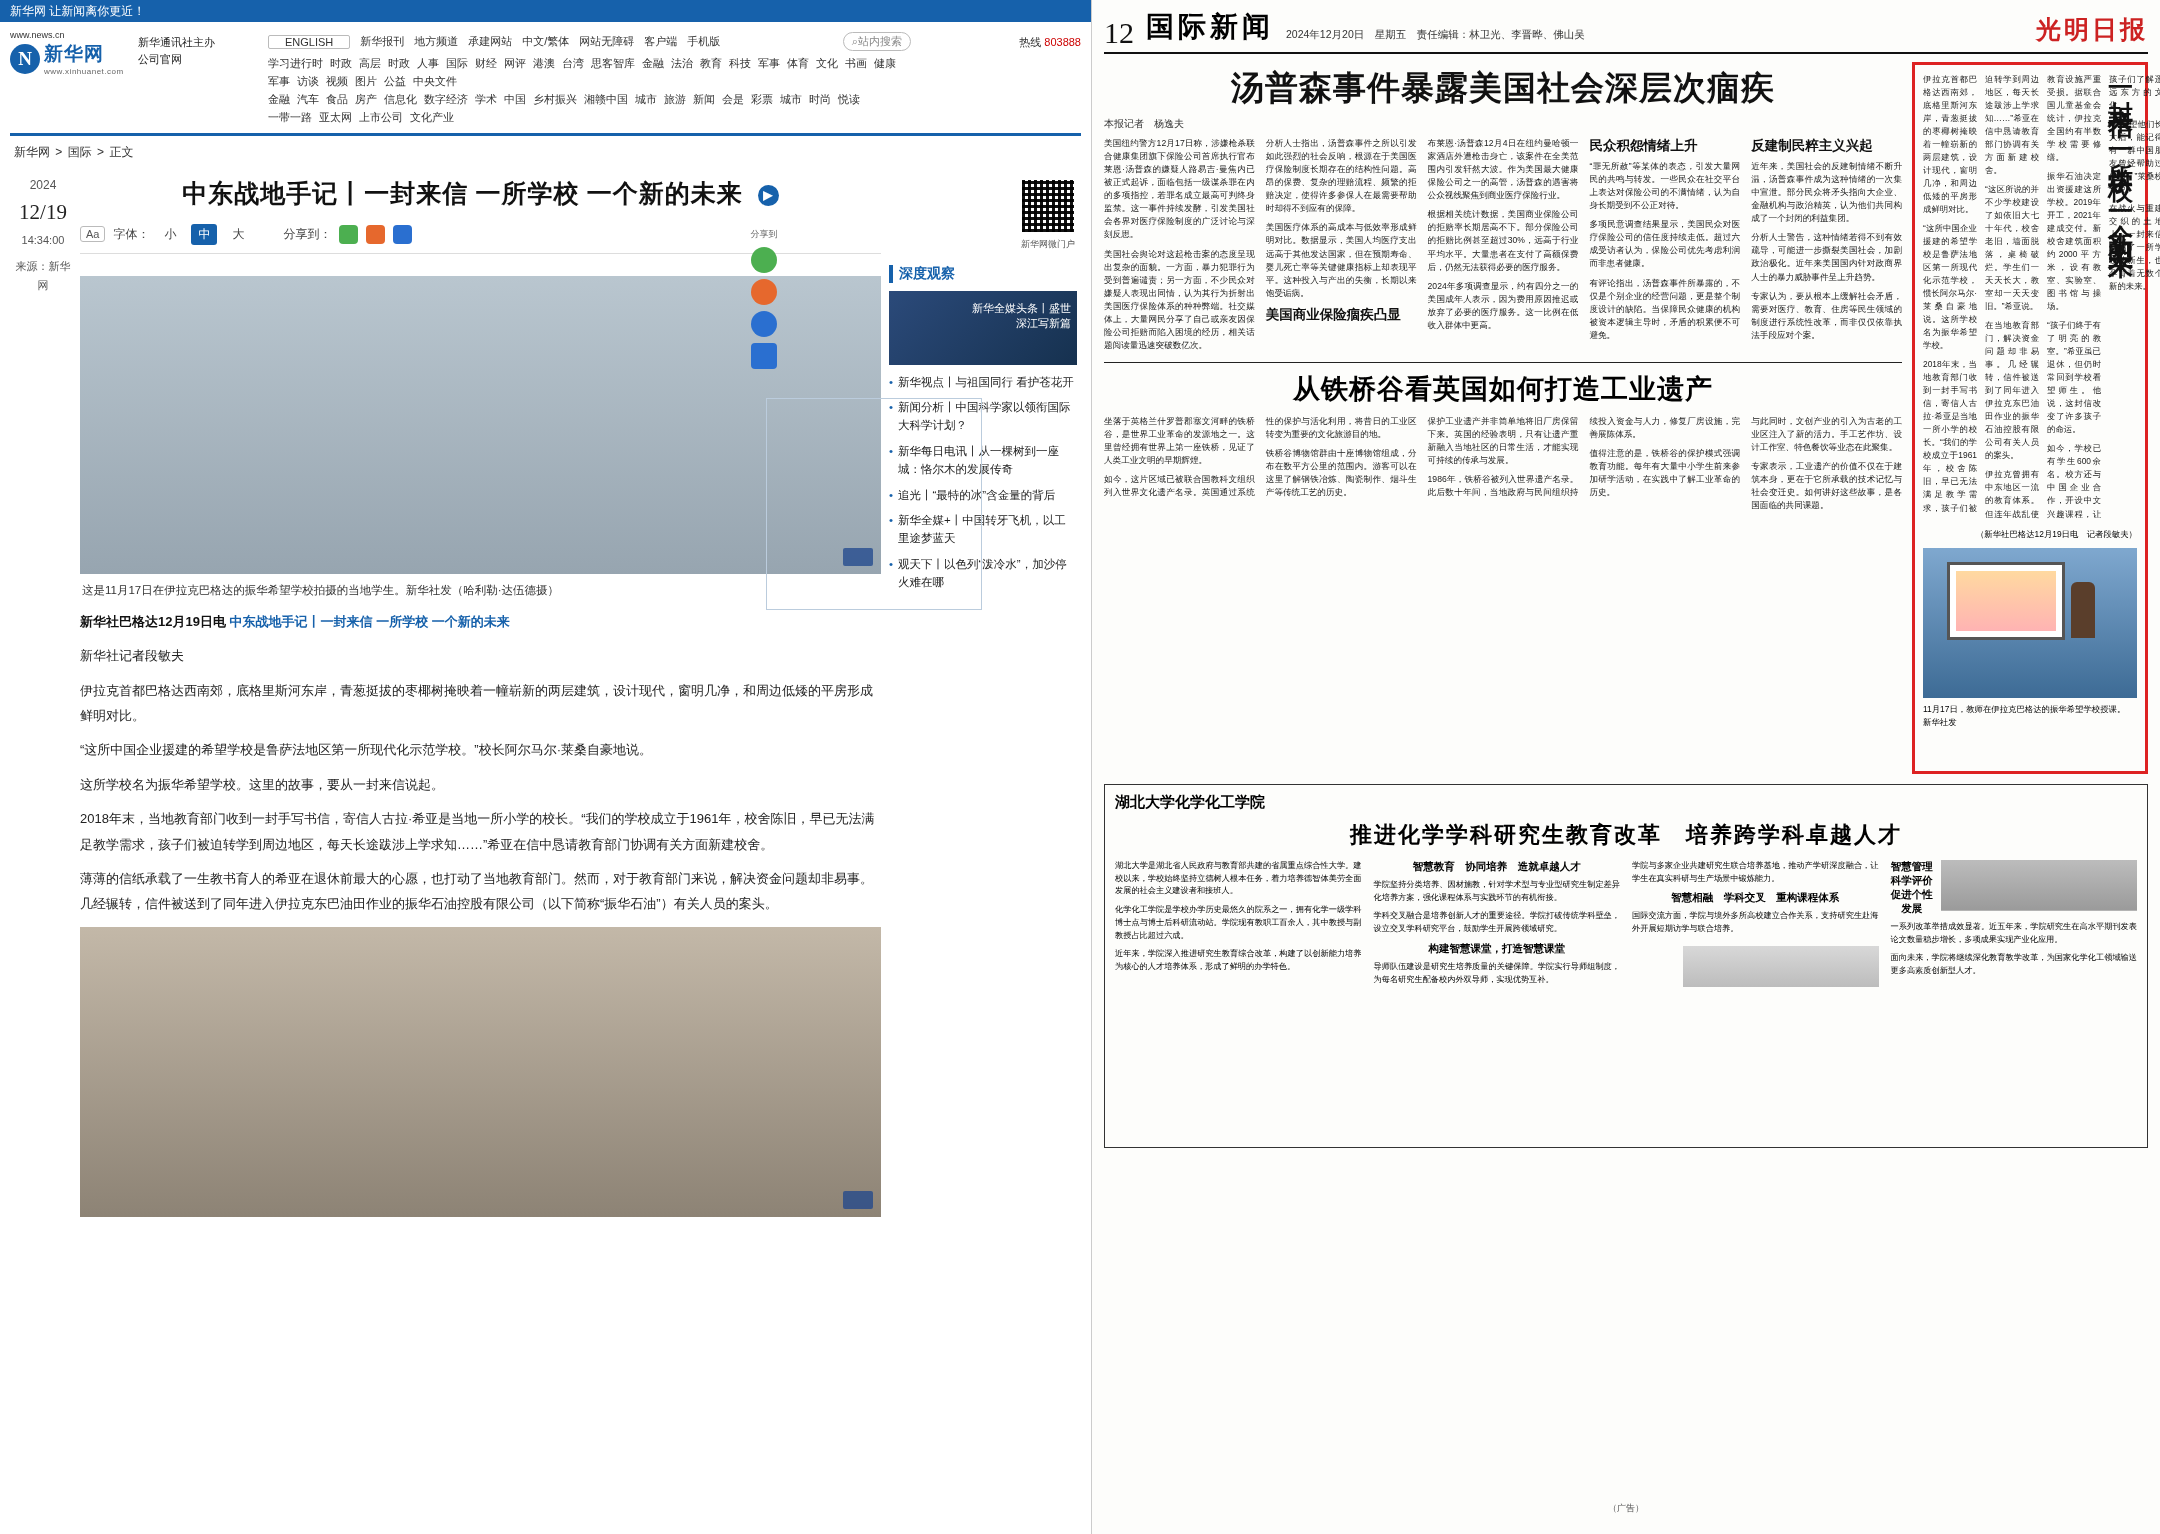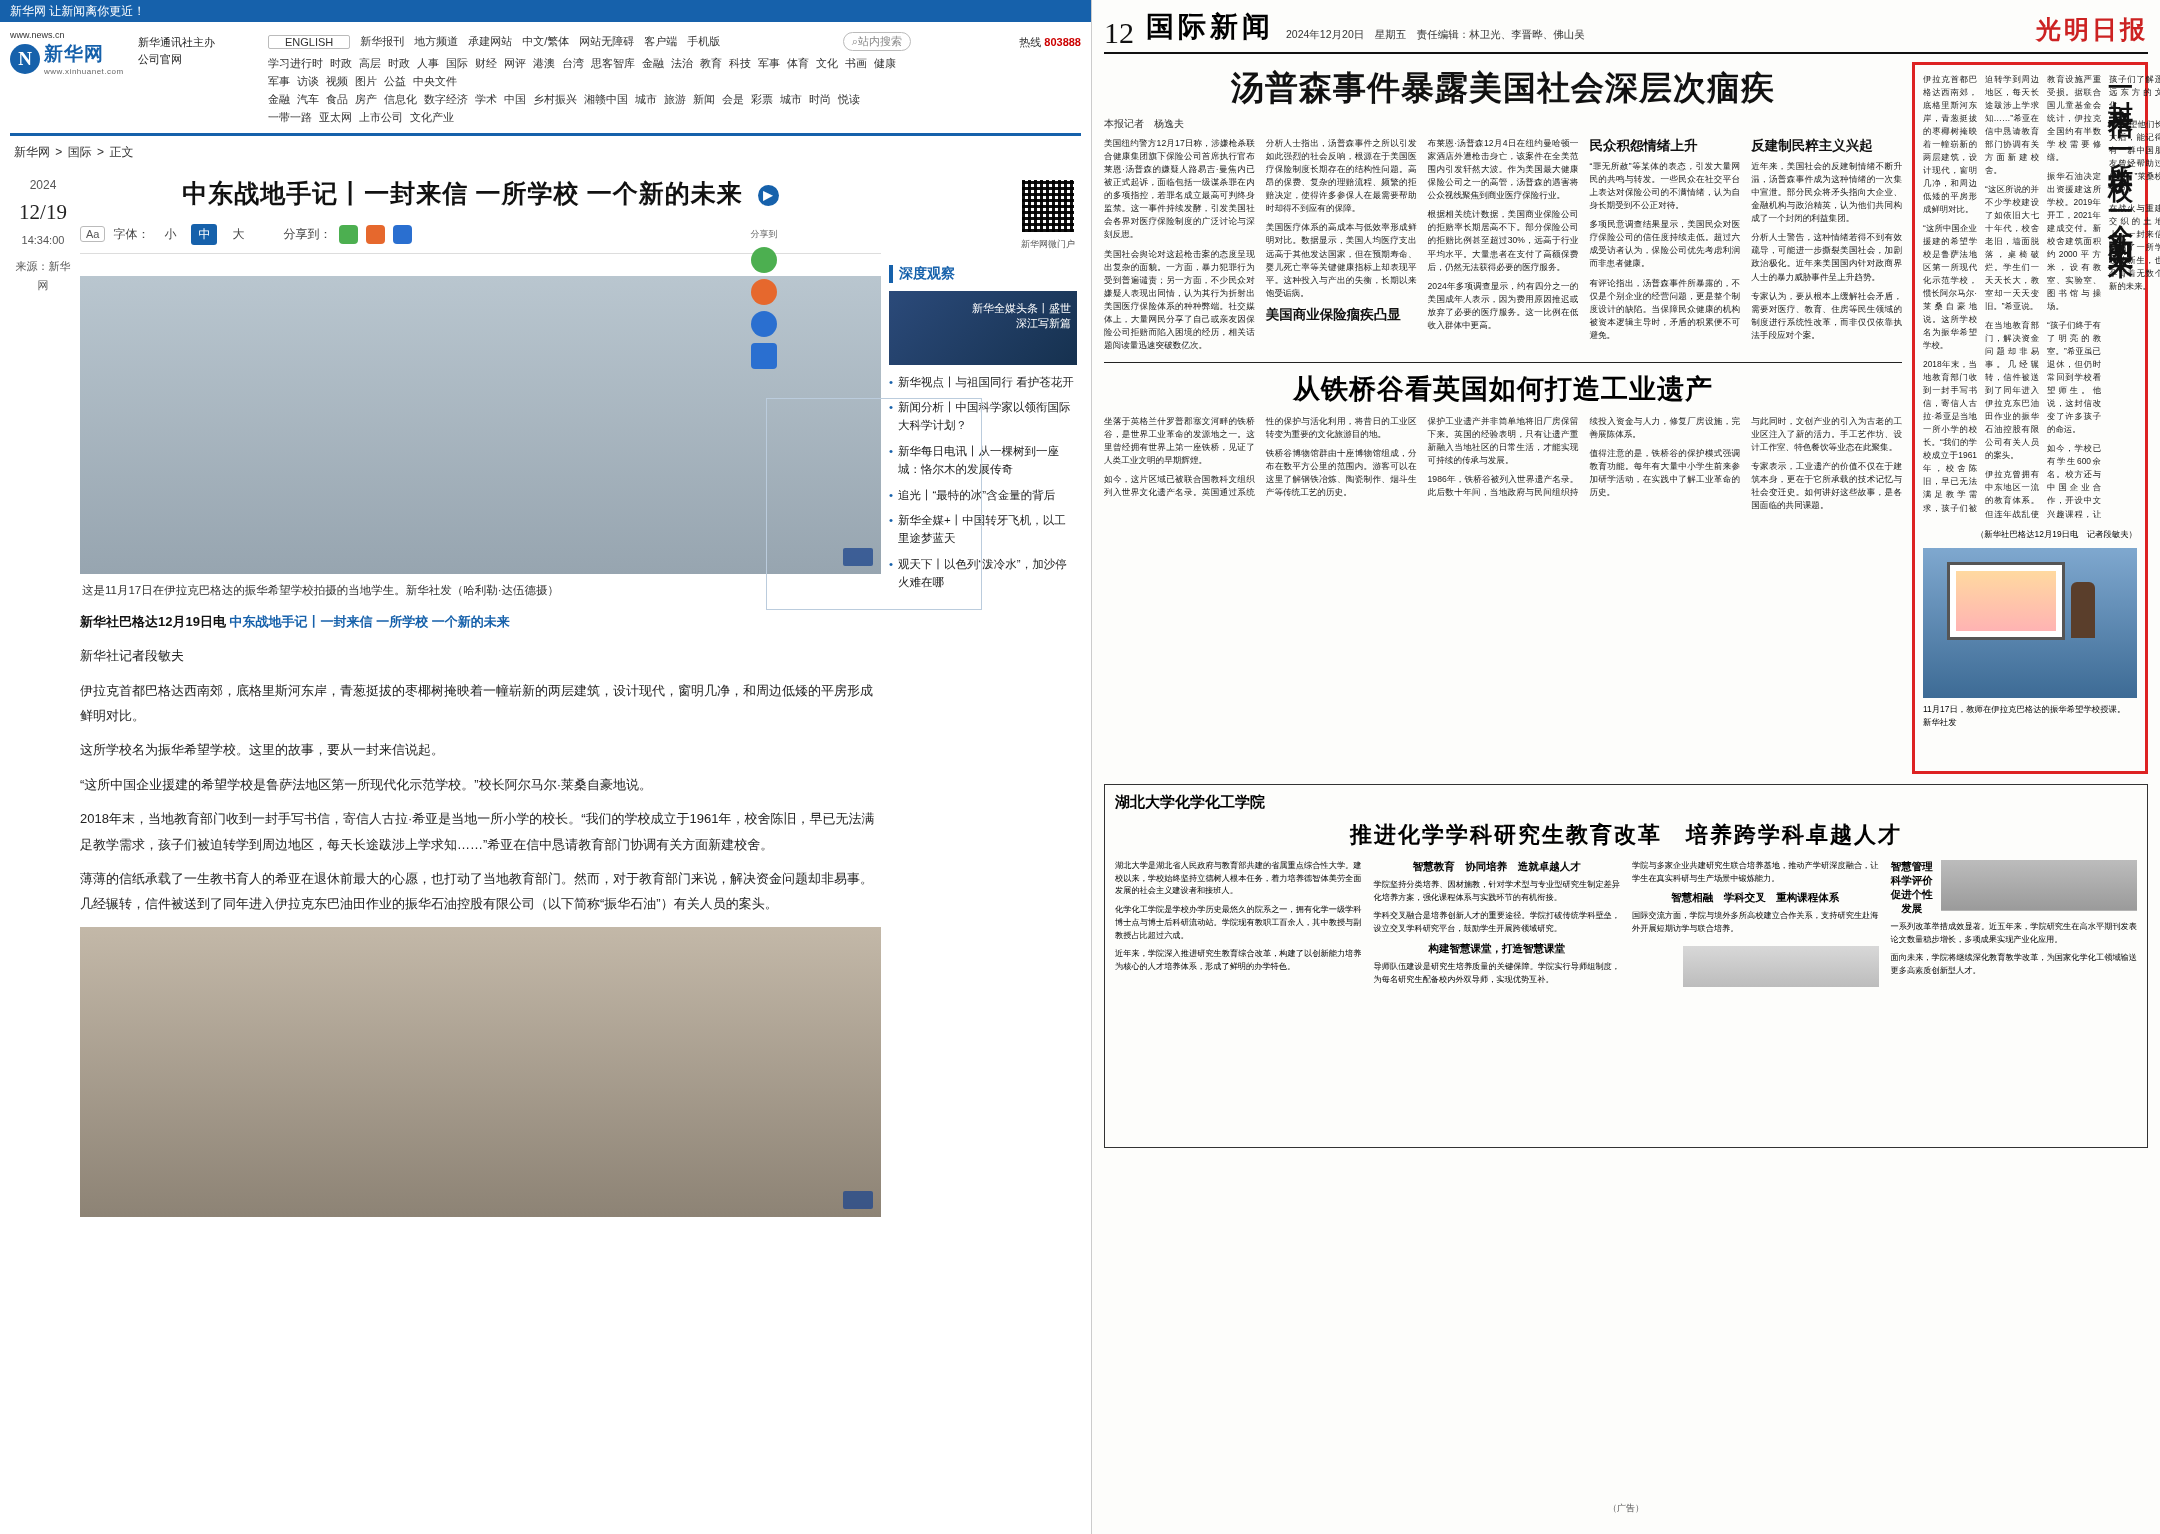--- a/index.html
+++ b/index.html
@@ -35,21 +35,21 @@
   .logo-sub { font-size: 8px; color: #666; letter-spacing: .5px; }
 
   .head-sponsor { font-size: 11px; color: #222; line-height: 1.5; padding-top: 4px; width: 120px;}
   .head-nav { flex: 1; padding-top: 2px; }
   .head-nav-row { font-size: 11px; color: #333; line-height: 1.65; }
   .head-nav-row .nv { margin-right: 7px; white-space: nowrap; }
   .head-nav-top { display: flex; align-items: center; gap: 10px; font-size: 11px; color: #333; margin-bottom: 3px;}
   .head-nav-top .boxy { border: 1px solid #bbb; padding: 0 16px; border-radius: 2px; }
   .search-box { margin-left: auto; display: flex; align-items: center; border: 1px solid #bbb; border-radius: 10px; padding: 1px 8px; font-size: 11px; color: #888; }
   .head-right { width: 160px; text-align: right; font-size: 11px; color: #333; line-height: 1.6; padding-top: 4px;}
-  .head-right .hot { color: #c00; font-weight: bold; }
+  .head-right .hot { color: #c00; font-weight: normal; }
 
   .blue-rule { height: 3px; background: #1661ab; margin: 4px 10px 0 10px; }
 
   .crumb { font-size: 12px; color: #333; padding: 8px 14px 6px 14px; }
   .crumb span { margin-right: 2px; }
 
   .article-area { display: flex; padding: 0 14px; }
   .art-left { width: 58px; padding-top: 8px; font-size: 11px; color: #555; line-height: 1.7; text-align: center; }
   .art-left .yr { font-size: 12px; }
   .art-left .dt { font-size: 21px; color: #222; font-family: "Liberation Serif", serif; }
@@ -265,22 +265,22 @@
         </div>
         <div class="ph-cap">这是11月17日在伊拉克巴格达的振华希望学校拍摄的当地学生。新华社发（哈利勒·达伍德摄）</div>
 
         <div class="art-para art-lead">
           <span class="src-tag">新华社巴格达12月19日电</span>
           <span class="lead-link">中东战地手记丨一封来信 一所学校 一个新的未来</span>
         </div>
         <div class="art-para">新华社记者段敏夫</div>
 
         <div class="art-para">伊拉克首都巴格达西南郊，底格里斯河东岸，青葱挺拔的枣椰树掩映着一幢崭新的两层建筑，设计现代，窗明几净，和周边低矮的平房形成鲜明对比。</div>
+        <div class="art-para">“这所中国企业援建的希望学校是鲁萨法地区第一所现代化示范学校。”校长阿尔马尔·莱桑自豪地说。</div>
         <div class="art-para">这所学校名为振华希望学校。这里的故事，要从一封来信说起。</div>
-        <div class="art-para">“这所中国企业援建的希望学校是鲁萨法地区第一所现代化示范学校。”校长阿尔马尔·莱桑自豪地说。</div>
         <div class="art-para">2018年末，当地教育部门收到一封手写书信，寄信人古拉·希亚是当地一所小学的校长。“我们的学校成立于1961年，校舍陈旧，早已无法满足教学需求，孩子们被迫转学到周边地区，每天长途跋涉上学求知……”希亚在信中恳请教育部门协调有关方面新建校舍。</div>
         <div class="art-para">薄薄的信纸承载了一生教书育人的希亚在退休前最大的心愿，也打动了当地教育部门。然而，对于教育部门来说，解决资金问题却非易事。几经辗转，信件被送到了同年进入伊拉克东巴油田作业的振华石油控股有限公司（以下简称“振华石油”）有关人员的案头。</div>
 
         <div class="art-photo photo2">
           <div class="wm"></div>
         </div>
       </div>
 
       <div class="art-right">
         <div class="qr-row">

